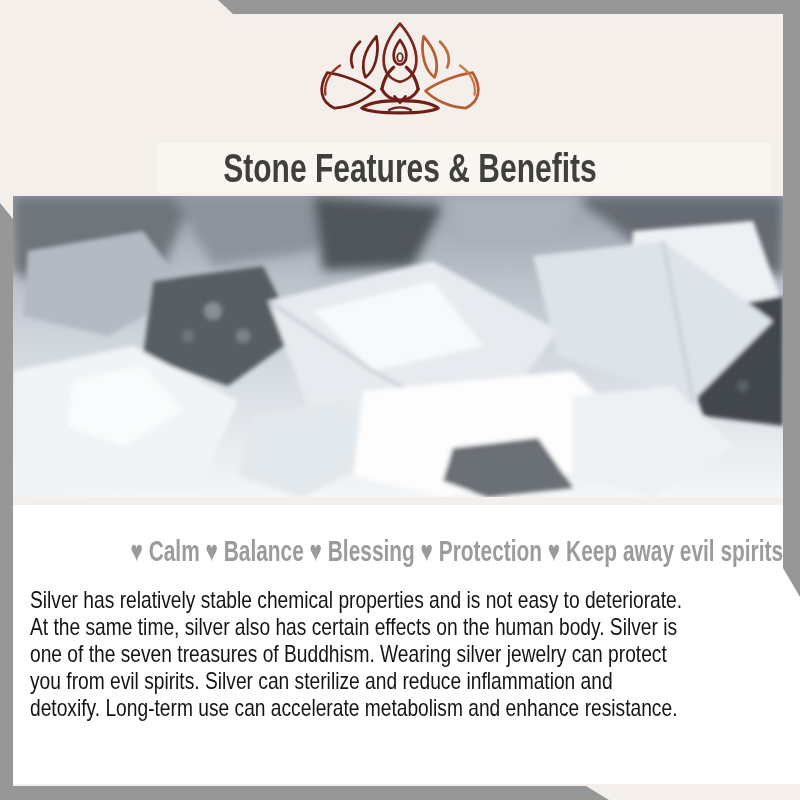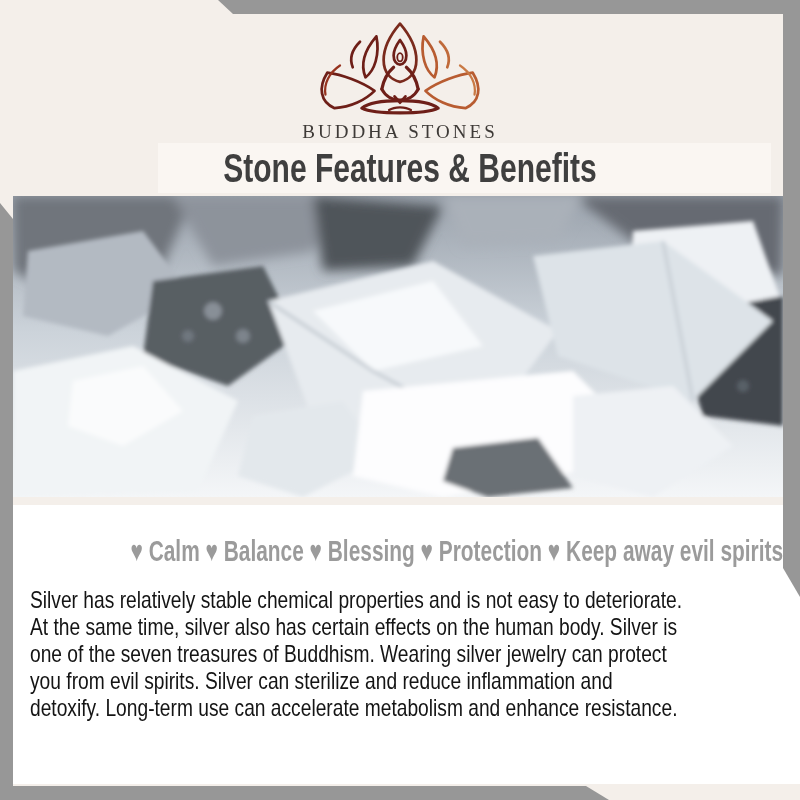--- a/index.html
+++ b/index.html
@@ -83,21 +83,20 @@
 
       <path d="M100,22 C95,29 93,34 93,39 C93,45 96,49 100,49 C104,49 107,45 107,39 C107,34 105,29 100,22 Z" stroke="#6e1f18" stroke-width="3"></path>
       <ellipse cx="100" cy="41" rx="3" ry="4.5" stroke="#6e1f18" stroke-width="2"></ellipse>
       <path d="M93,52 C86,58 82,66 80,76" stroke="#6e1f18" stroke-width="3.5"></path>
       <path d="M107,52 C114,58 118,66 120,76" stroke="#6e1f18" stroke-width="3.5"></path>
       <path d="M80,76 C84,84 92,88 100,88 C108,88 116,84 120,76" stroke="#6e1f18" stroke-width="3.5"></path>
       <path d="M94,84 L100,91 L106,84" stroke="#6e1f18" stroke-width="3"></path>
       <path d="M58,97 C72,86 128,86 142,97 C128,104 72,104 58,97 Z" stroke="#6e1f18" stroke-width="3.5"></path>
       <path d="M88,99 C94,95 106,95 112,99" stroke="#6e1f18" stroke-width="2.5"></path>
     </svg>
-    <div class="brand-name">BUDDHA STONES</div>
   </div>
 
   <div class="title-band"></div>
   <div class="title-row">
     <span>Stone Features &amp; Benefits</span>
   </div>
 
   <div class="photo">
     <svg viewBox="0 0 770 301" preserveAspectRatio="none">
       <defs>

